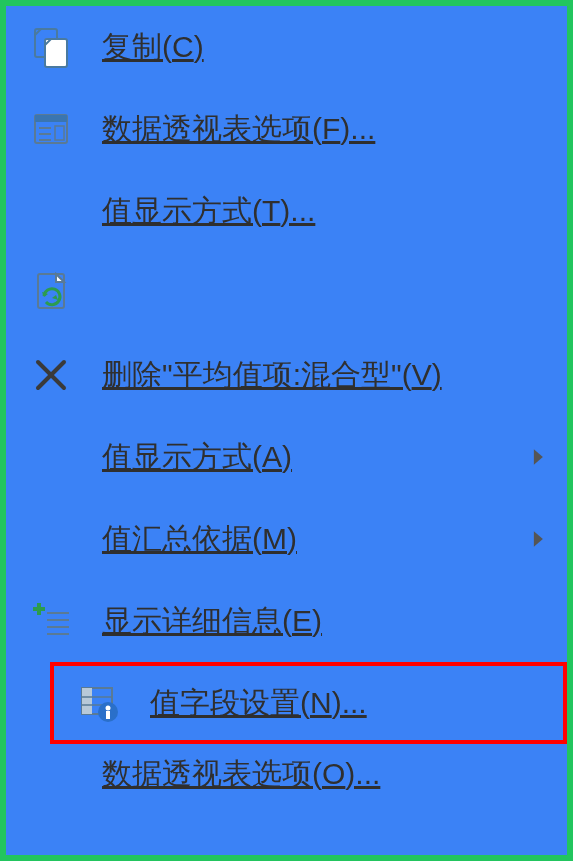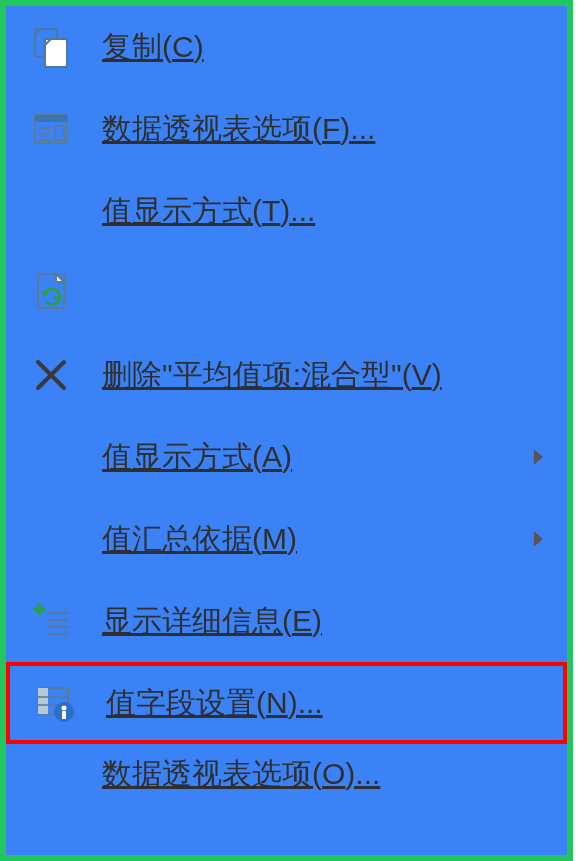--- a/index.html
+++ b/index.html
@@ -26,20 +26,21 @@
   .menu-item {
     display: flex;
     align-items: center;
     height: 82px;
     padding: 0 8px 0 0;
     cursor: default;
     position: relative;
   }
   .menu-item.highlighted {
     border: 4px solid #ff0000;
+    margin-left: 44px;
   }
   .icon-cell {
     width: 90px;
     display: flex;
     align-items: center;
     justify-content: center;
     flex-shrink: 0;
   }
   .label-cell {
     flex: 1;

